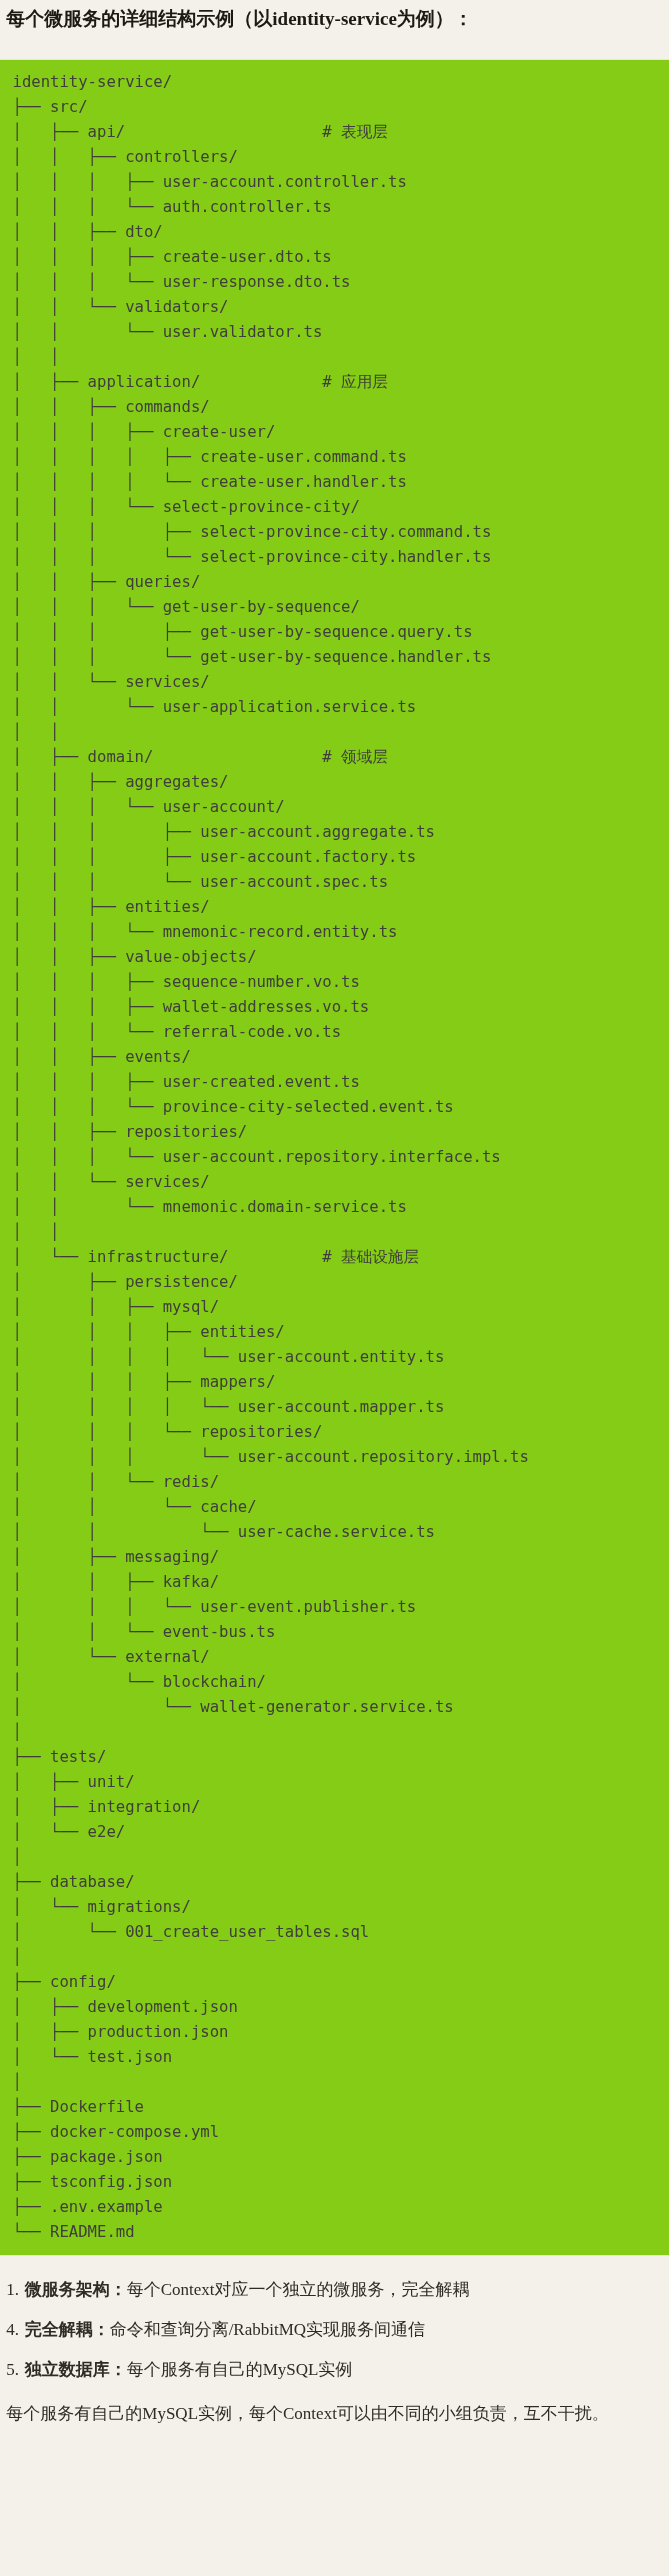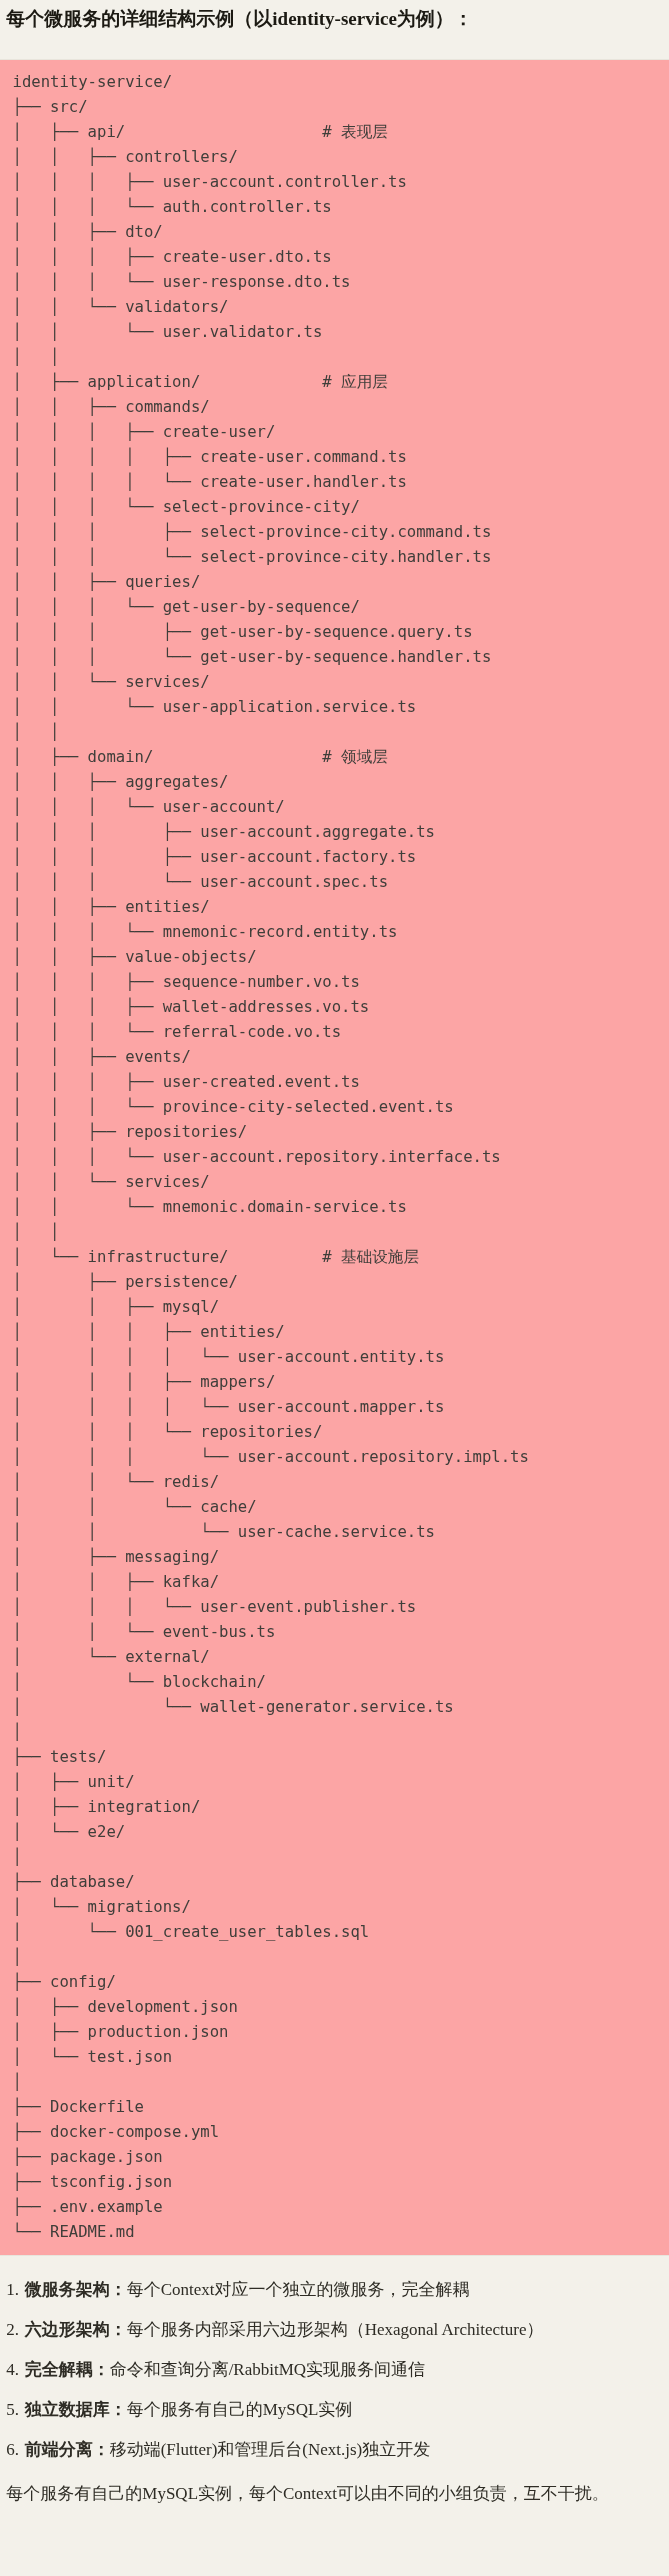--- a/index.html
+++ b/index.html
@@ -18,21 +18,21 @@
     font-family: "Liberation Serif", serif;
     font-weight: bold;
     font-size: 19px;
     line-height: 25px;
     color: #1c1a13;
   }
   pre.code-block {
     margin: 0;
     box-sizing: border-box;
     width: 669px;
-    background: #fca5a5;
+    background: #84cc16;
     border-top: 0.6px solid #e8e5dc;
     border-bottom: 0.6px solid #e8e5dc;
     padding: 10px 7.5px 10px 12.5px;
     font-family: "DejaVu Sans Mono", monospace;
     font-size: 15.6px;
     line-height: 25px;
     color: #3f3e3a;
     white-space: pre;
     overflow: hidden;
   }
@@ -155,33 +155,27 @@
 ├── .env.example
 └── README.md</code></pre>
 
 <div class="notes">
 
   <div>
   <div class="note-item">
     <span class="note-num">1.</span><span class="note-label">微服务架构</span><span class="note-sep">：</span><span>每个Context对应一个独立的微服务，完全解耦</span>
   </div>
 
-  <div class="note-item">
-    <span class="note-num">2.</span><span class="note-label">六边形架构</span><span class="note-sep">：</span><span>每个服务内部采用六边形架构（Hexagonal Architecture）</span>
-  </div>
 
 
   <div class="note-item">
     <span class="note-num">4.</span><span class="note-label">完全解耦</span><span class="note-sep">：</span><span>命令和查询分离/RabbitMQ实现服务间通信</span>
   </div>
 
   <div class="note-item">
     <span class="note-num">5.</span><span class="note-label">独立数据库</span><span class="note-sep">：</span><span>每个服务有自己的MySQL实例</span>
   </div>
 
-  <div class="note-item">
-    <span class="note-num">6.</span><span class="note-label">前端分离</span><span class="note-sep">：</span><span>移动端(Flutter)和管理后台(Next.js)独立开发</span>
-  </div>
 </div>
 
   <p class="note-footer">每个服务有自己的MySQL实例，每个Context可以由不同的小组负责，互不干扰。</p>
 </div>
 
 
 </body></html>

